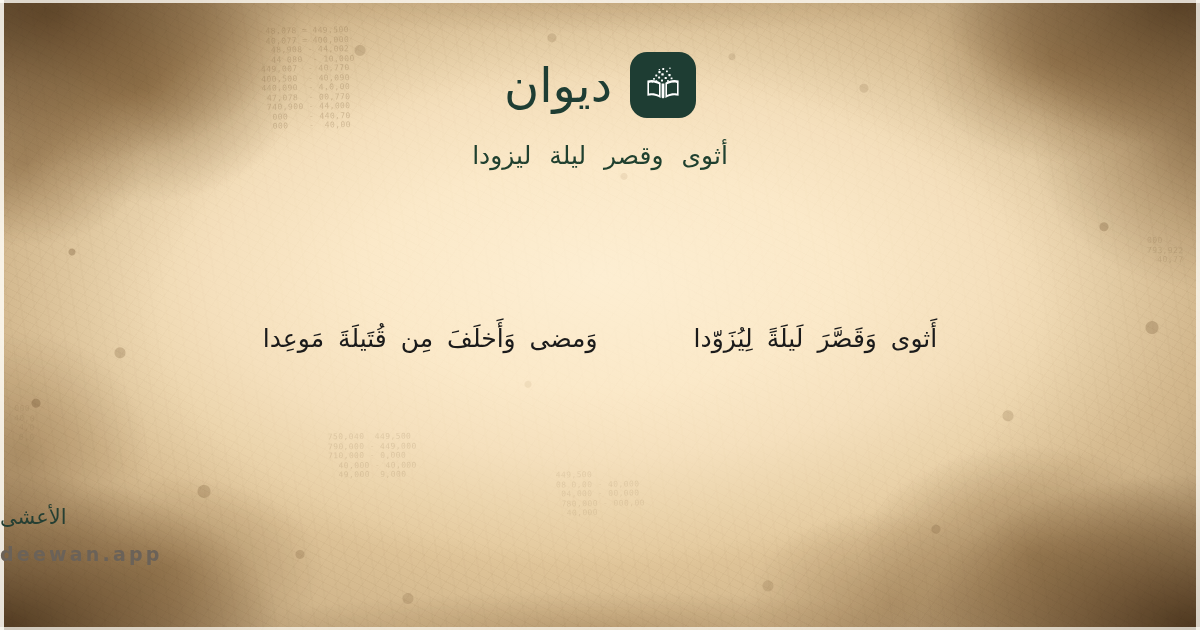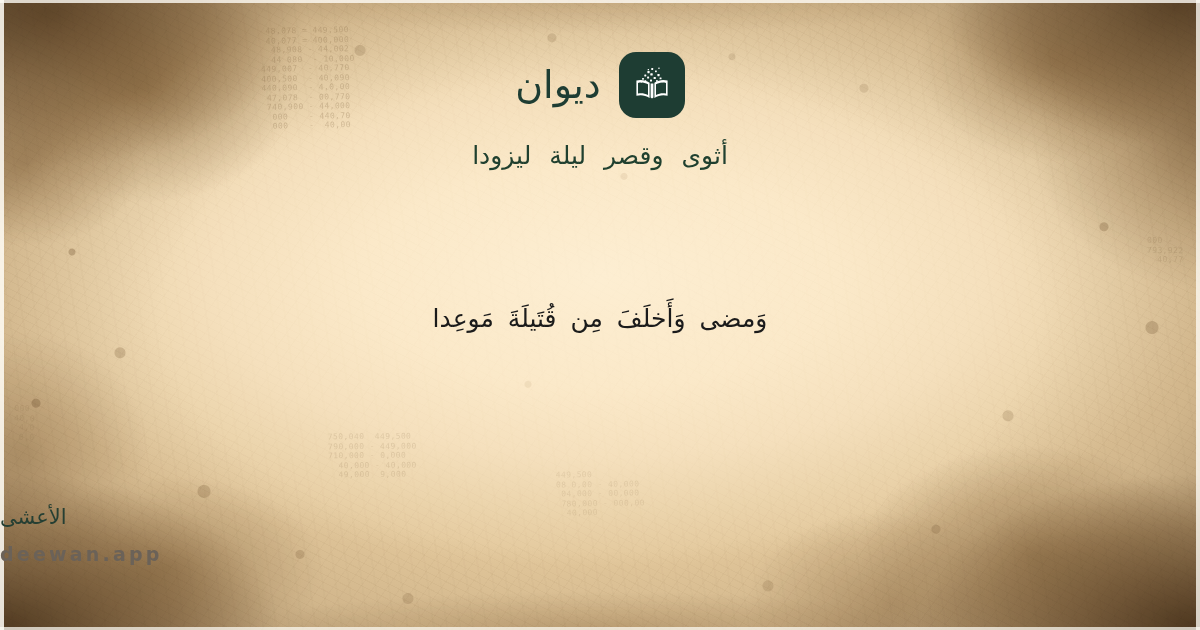--- a/index.html
+++ b/index.html
@@ -190,21 +190,21 @@
     border-radius: 17px;
     background: #1e3d33;
     display: flex;
     align-items: center;
     justify-content: center;
     flex: none;
   }
   .logo-tile svg { display: block; }
 
   .brand-name {
-    font-size: 38px;
+    font-size: 48px;
     font-weight: 400;
     color: #1e3d33;
     line-height: 1;
     letter-spacing: 0;
   }
 
   .poem-title {
     margin-top: 20px;
     font-size: 25px;
     font-weight: 400;
@@ -229,20 +229,21 @@
   }
 
   .hemistich {
     font-size: 25px;
     font-weight: 400;
     color: #1b1b1b;
     line-height: 1.5;
     white-space: nowrap;
     word-spacing: 6px;
     text-align: center;
+    margin-top: 20px;
   }
 
   .footer {
     position: absolute;
     bottom: 65px;
     left: 0;
     right: 0;
     text-align: left;
   }
   .poet-name {
@@ -338,20 +339,21 @@
             </g>
           </svg>
         </span>
       </div>
       <div class="brand-name">ديوان</div>
     </div>
 
     <div class="poem-title">أثوى  وقصر   ليلة  ليزودا</div>
 
     <div class="verse-block">
+      <div class="hemistich">أَثوى وَقَصَّرَ  لَيلَةً  لِيُزَوّدا</div>
       <div class="hemistich">وَمضى  وَأَخلَفَ مِن   قُتَيلَةَ مَوعِدا</div>
     </div>
 
     <div class="footer">
       <div class="poet-name">الأعشى</div>
       <div class="site-url">deewan.app</div>
     </div>
 
   </div>
 </div>

